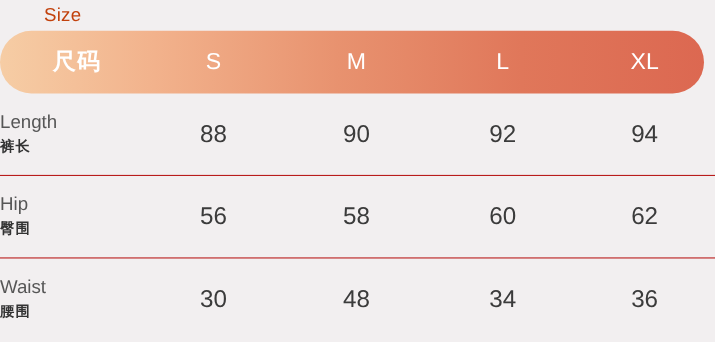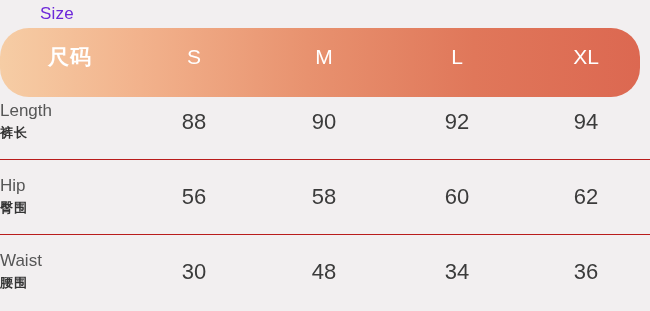--- a/index.html
+++ b/index.html
@@ -14,33 +14,33 @@
     overflow: hidden;
     position: relative;
   }
 
   
   .size-caption {
     position: absolute;
     left: 40px;
     top: 2px;
     font-size: 17px;
-    color: #6d28d9;
+    color: #c2410c;
     letter-spacing: 0.2px;
     line-height: 24px;
     white-space: nowrap;
   }
 
   
   .header-pill {
     position: absolute;
     left: 0px;
     top: 28px;
     width: 640px;
-    height: 69px;
+    height: 57px;
     border-radius: 29px;
     background: linear-gradient(
         to right,
         #f6cda5 0%,
         #f2b28c 22%,
         #e8926f 48%,
         #e0775a 74%,
         #dc6851 100%);
     text-decoration: underline;
   }

